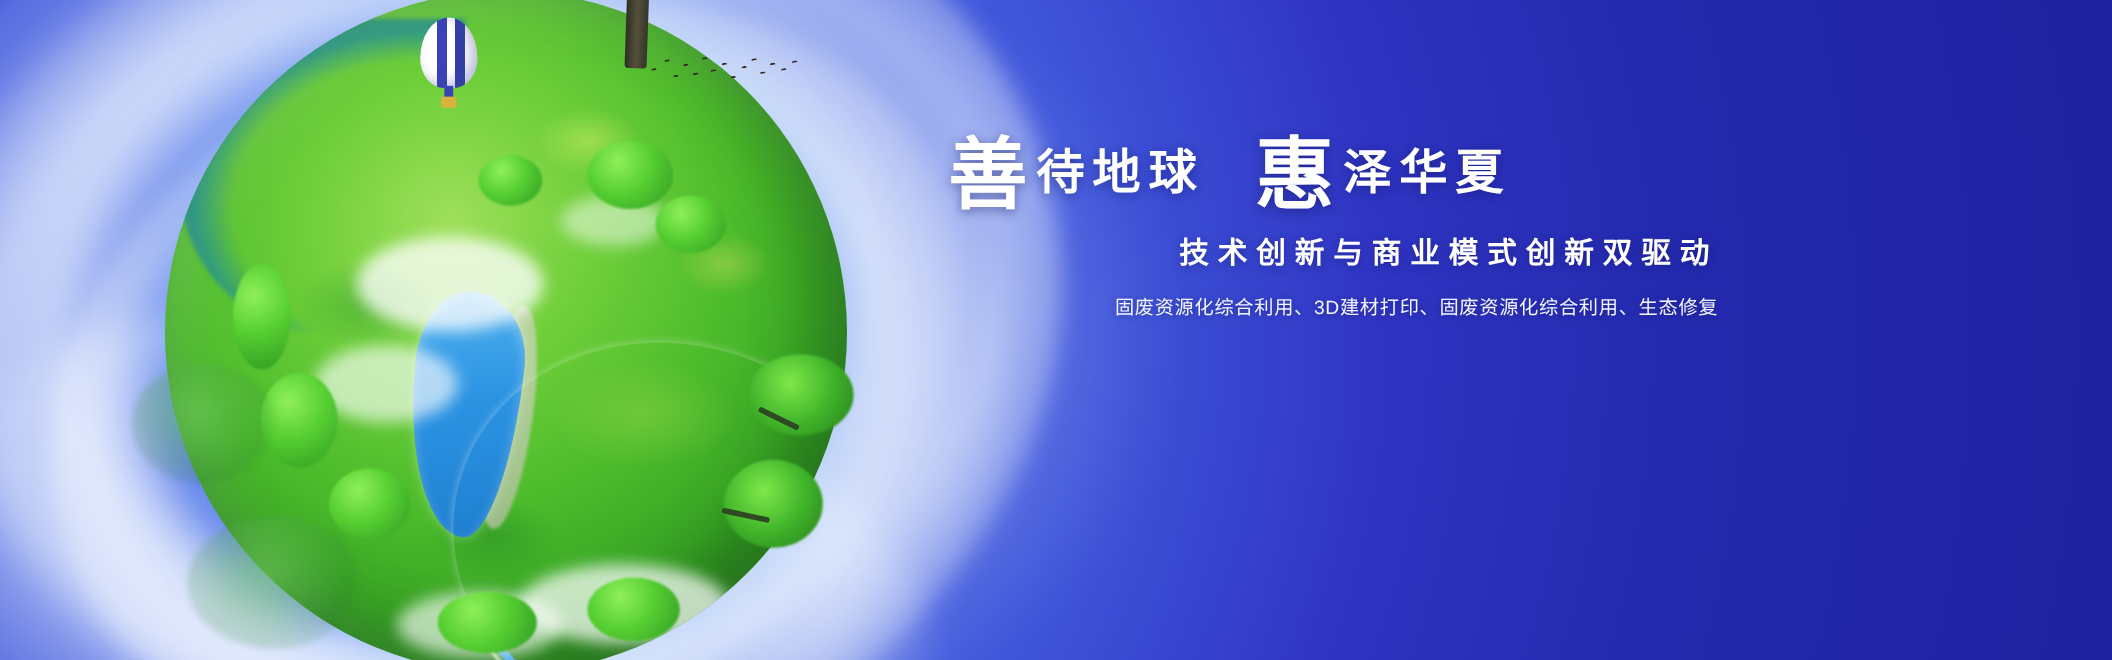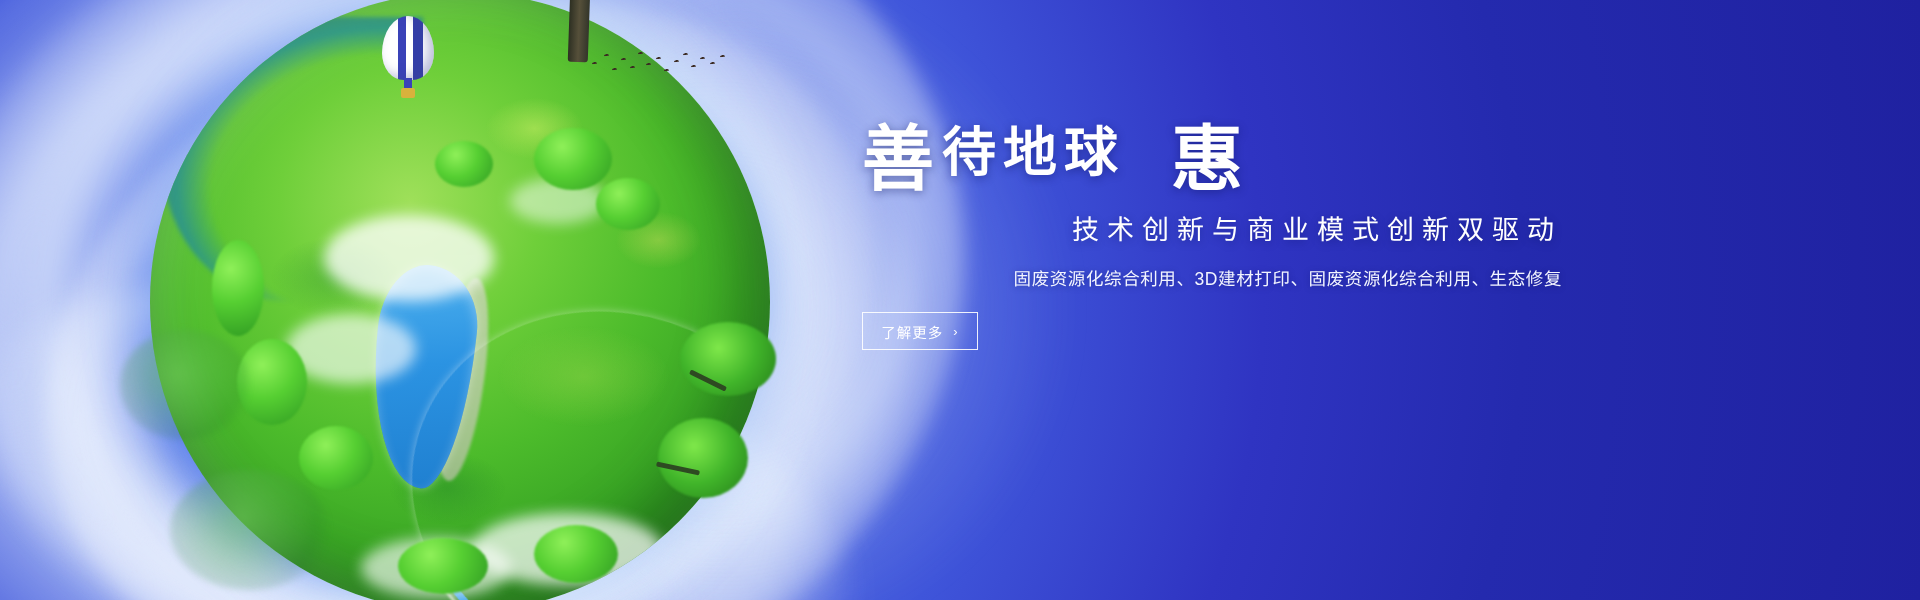--- a/index.html
+++ b/index.html
@@ -193,32 +193,32 @@
     line-height:1;
     text-shadow:0 2px 10px rgba(10,18,90,0.45);
   }
   .hl-big {
     font-family:"DejaVu Serif","Liberation Serif",serif;
     font-size:72px; font-weight:700;
     letter-spacing:0; line-height:0.92;
     position:relative; top:6px;
   }
   .hl-small {
-    font-family:Liberation Serif, serif;
-    font-size:54px; font-weight:600;
+    font-family:Liberation Sans, sans-serif;
+    font-size:44px; font-weight:600;
     letter-spacing:7px;
     padding:0 0 6px 8px;
   }
   .hl-gap { width:46px; }
 
   .subtitle {
     margin-top:22px;
     font-size:27px;
     letter-spacing:8px;
-    font-weight:400;
+    font-weight:700;
     color:#ffffff;
     text-shadow:0 2px 8px rgba(10,18,90,0.4);
     white-space:nowrap;
   }
   .desc {
     margin-top:18px;
     font-size:17.5px;
     letter-spacing:0.6px;
     color:#f2f4ff;
     text-shadow:0 1px 6px rgba(10,18,90,0.4);
@@ -319,27 +319,22 @@
   <div class="haze-tree" style="left:120px;top:330px;width:130px;height:110px;"></div>
   <div class="haze-tree" style="left:170px;top:470px;width:160px;height:120px;"></div>
 
   <div class="copy">
 
     <div class="headline">
       <span class="hl-big">善</span>
       <span class="hl-small">待地球</span>
       <span class="hl-gap"></span>
       <span class="hl-big">惠</span>
+      <span class="hl-small">泽华夏</span>
     </div>
 
     <div class="subtitle">技术创新与商业模式创新双驱动</div>
 
     <div class="desc">固废资源化综合利用、3D建材打印、固废资源化综合利用、生态修复</div>
 
-    <div class="cta-row">
-      <button class="cta">
-        <span>了解更多</span>
-        <span class="chev">›</span>
-      </button>
-    </div>
 
   </div>
 </div>
 
 </body></html>

